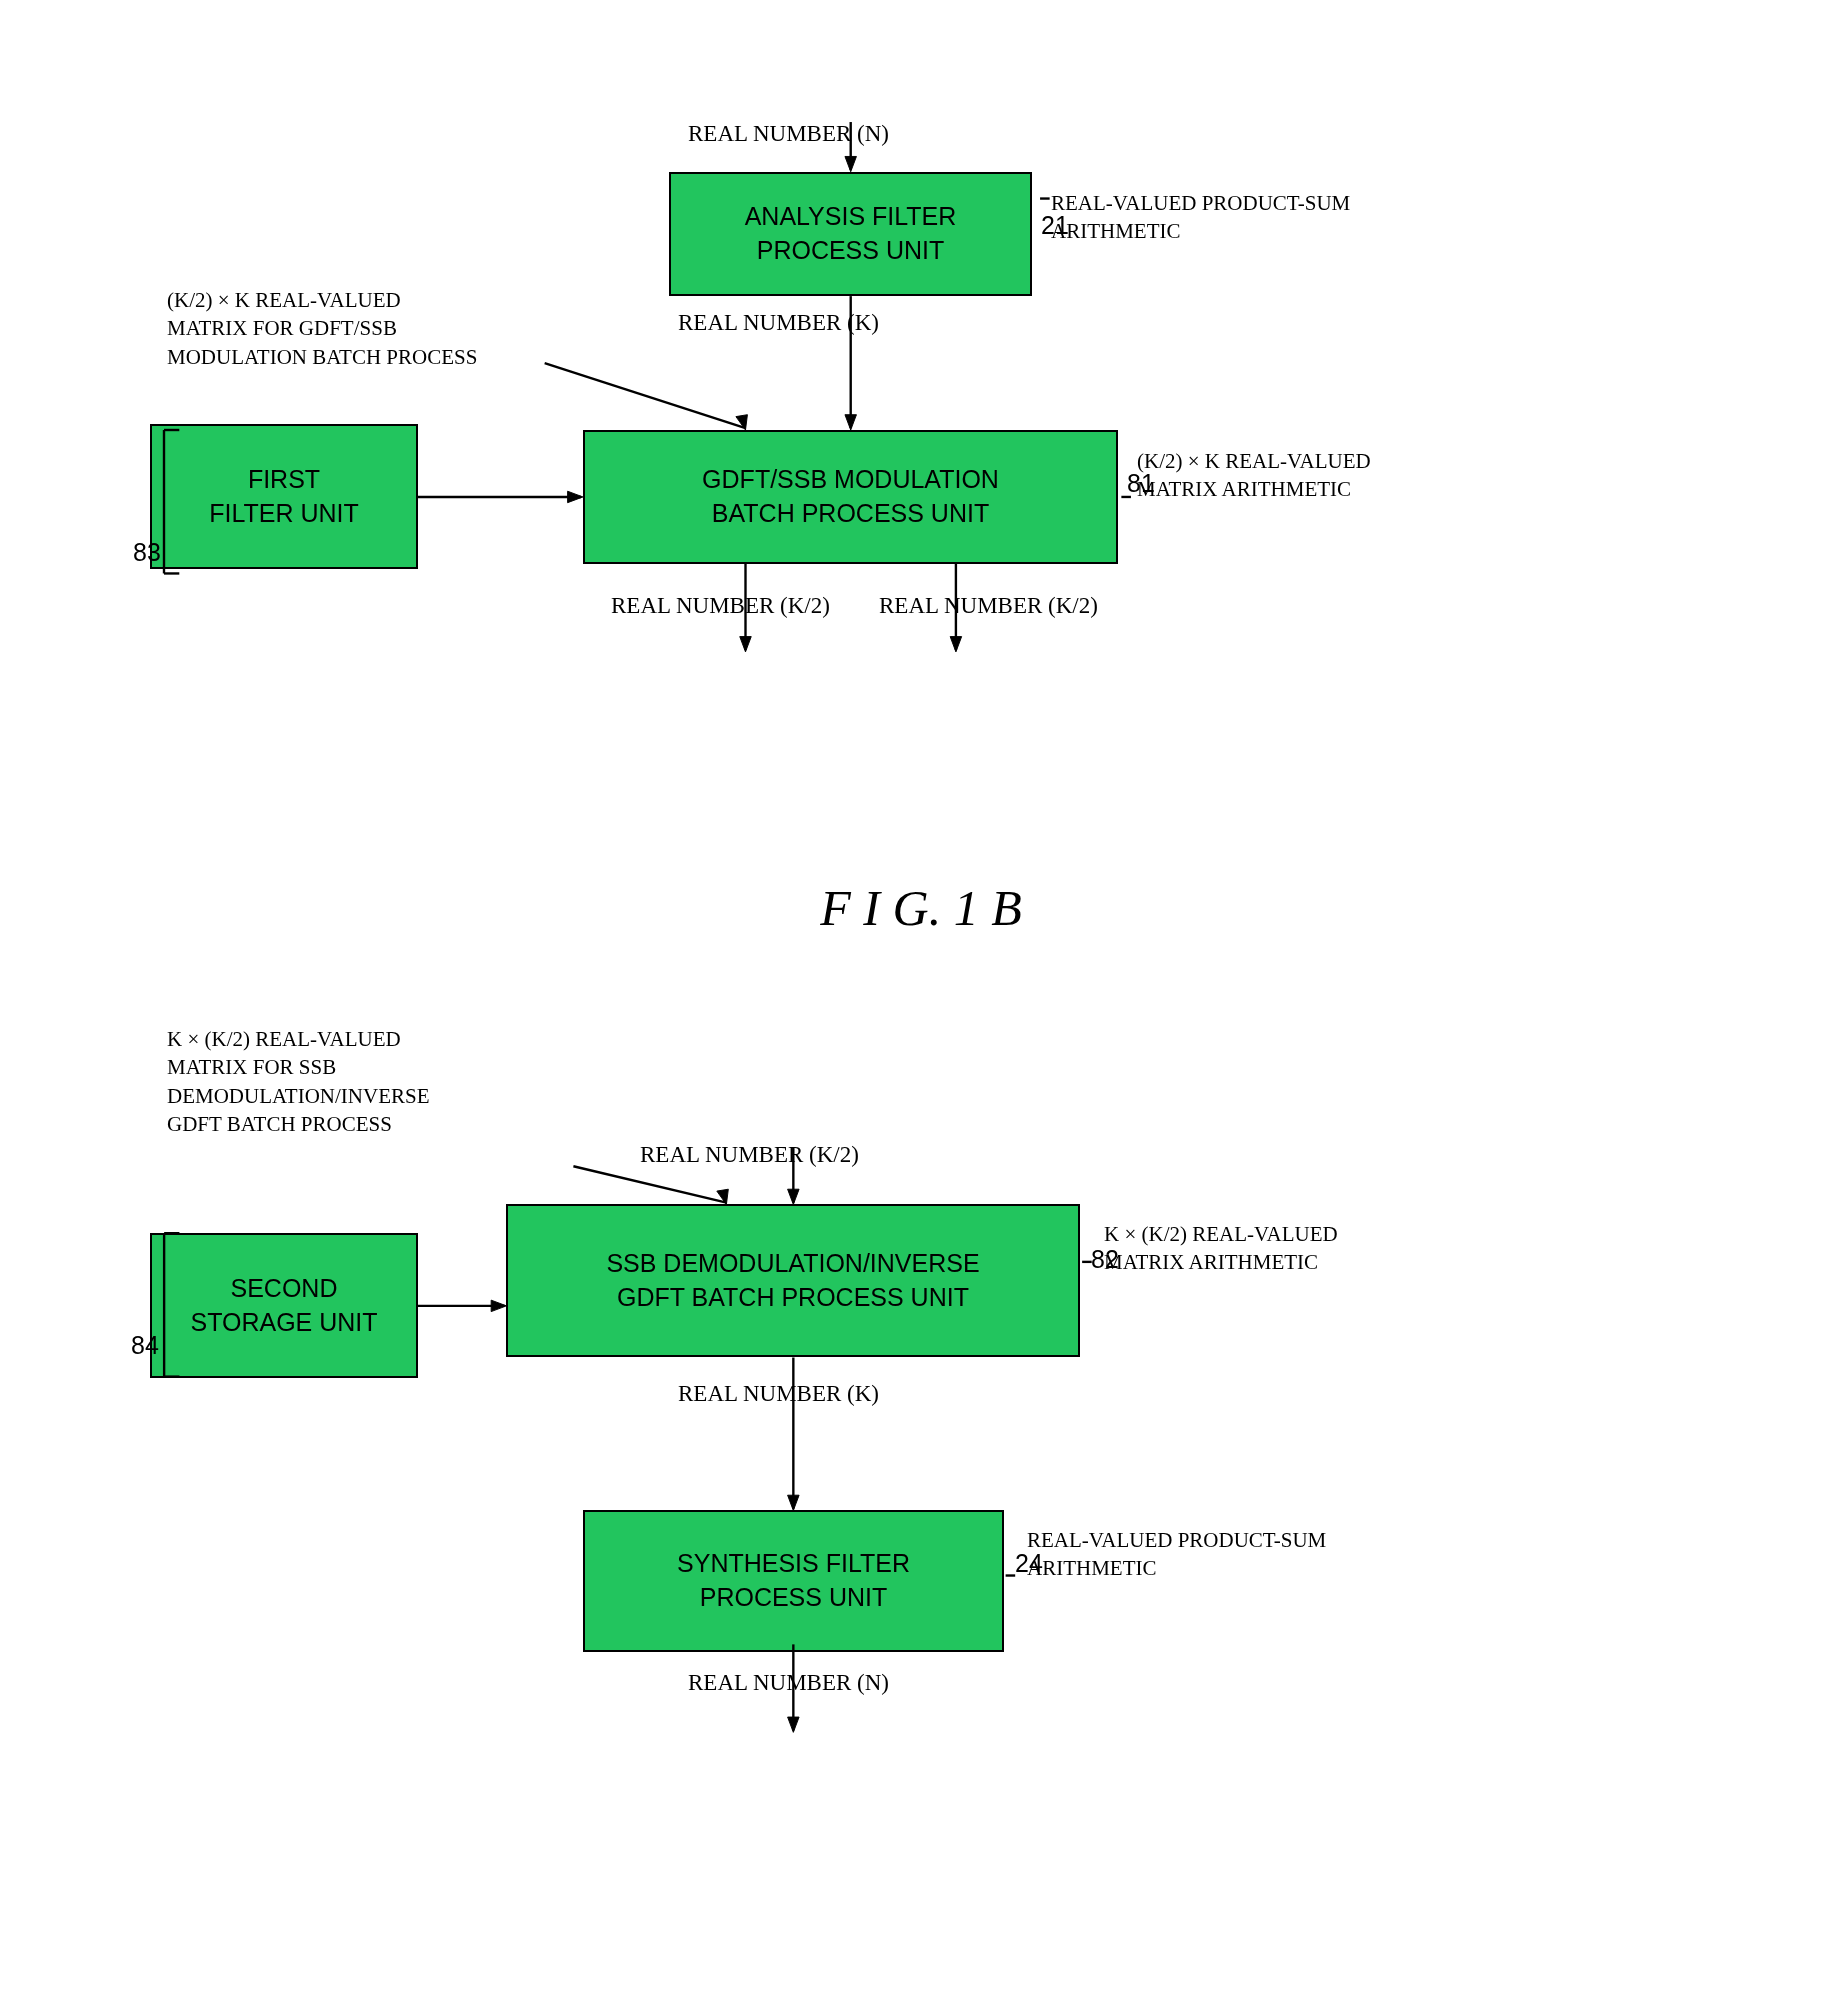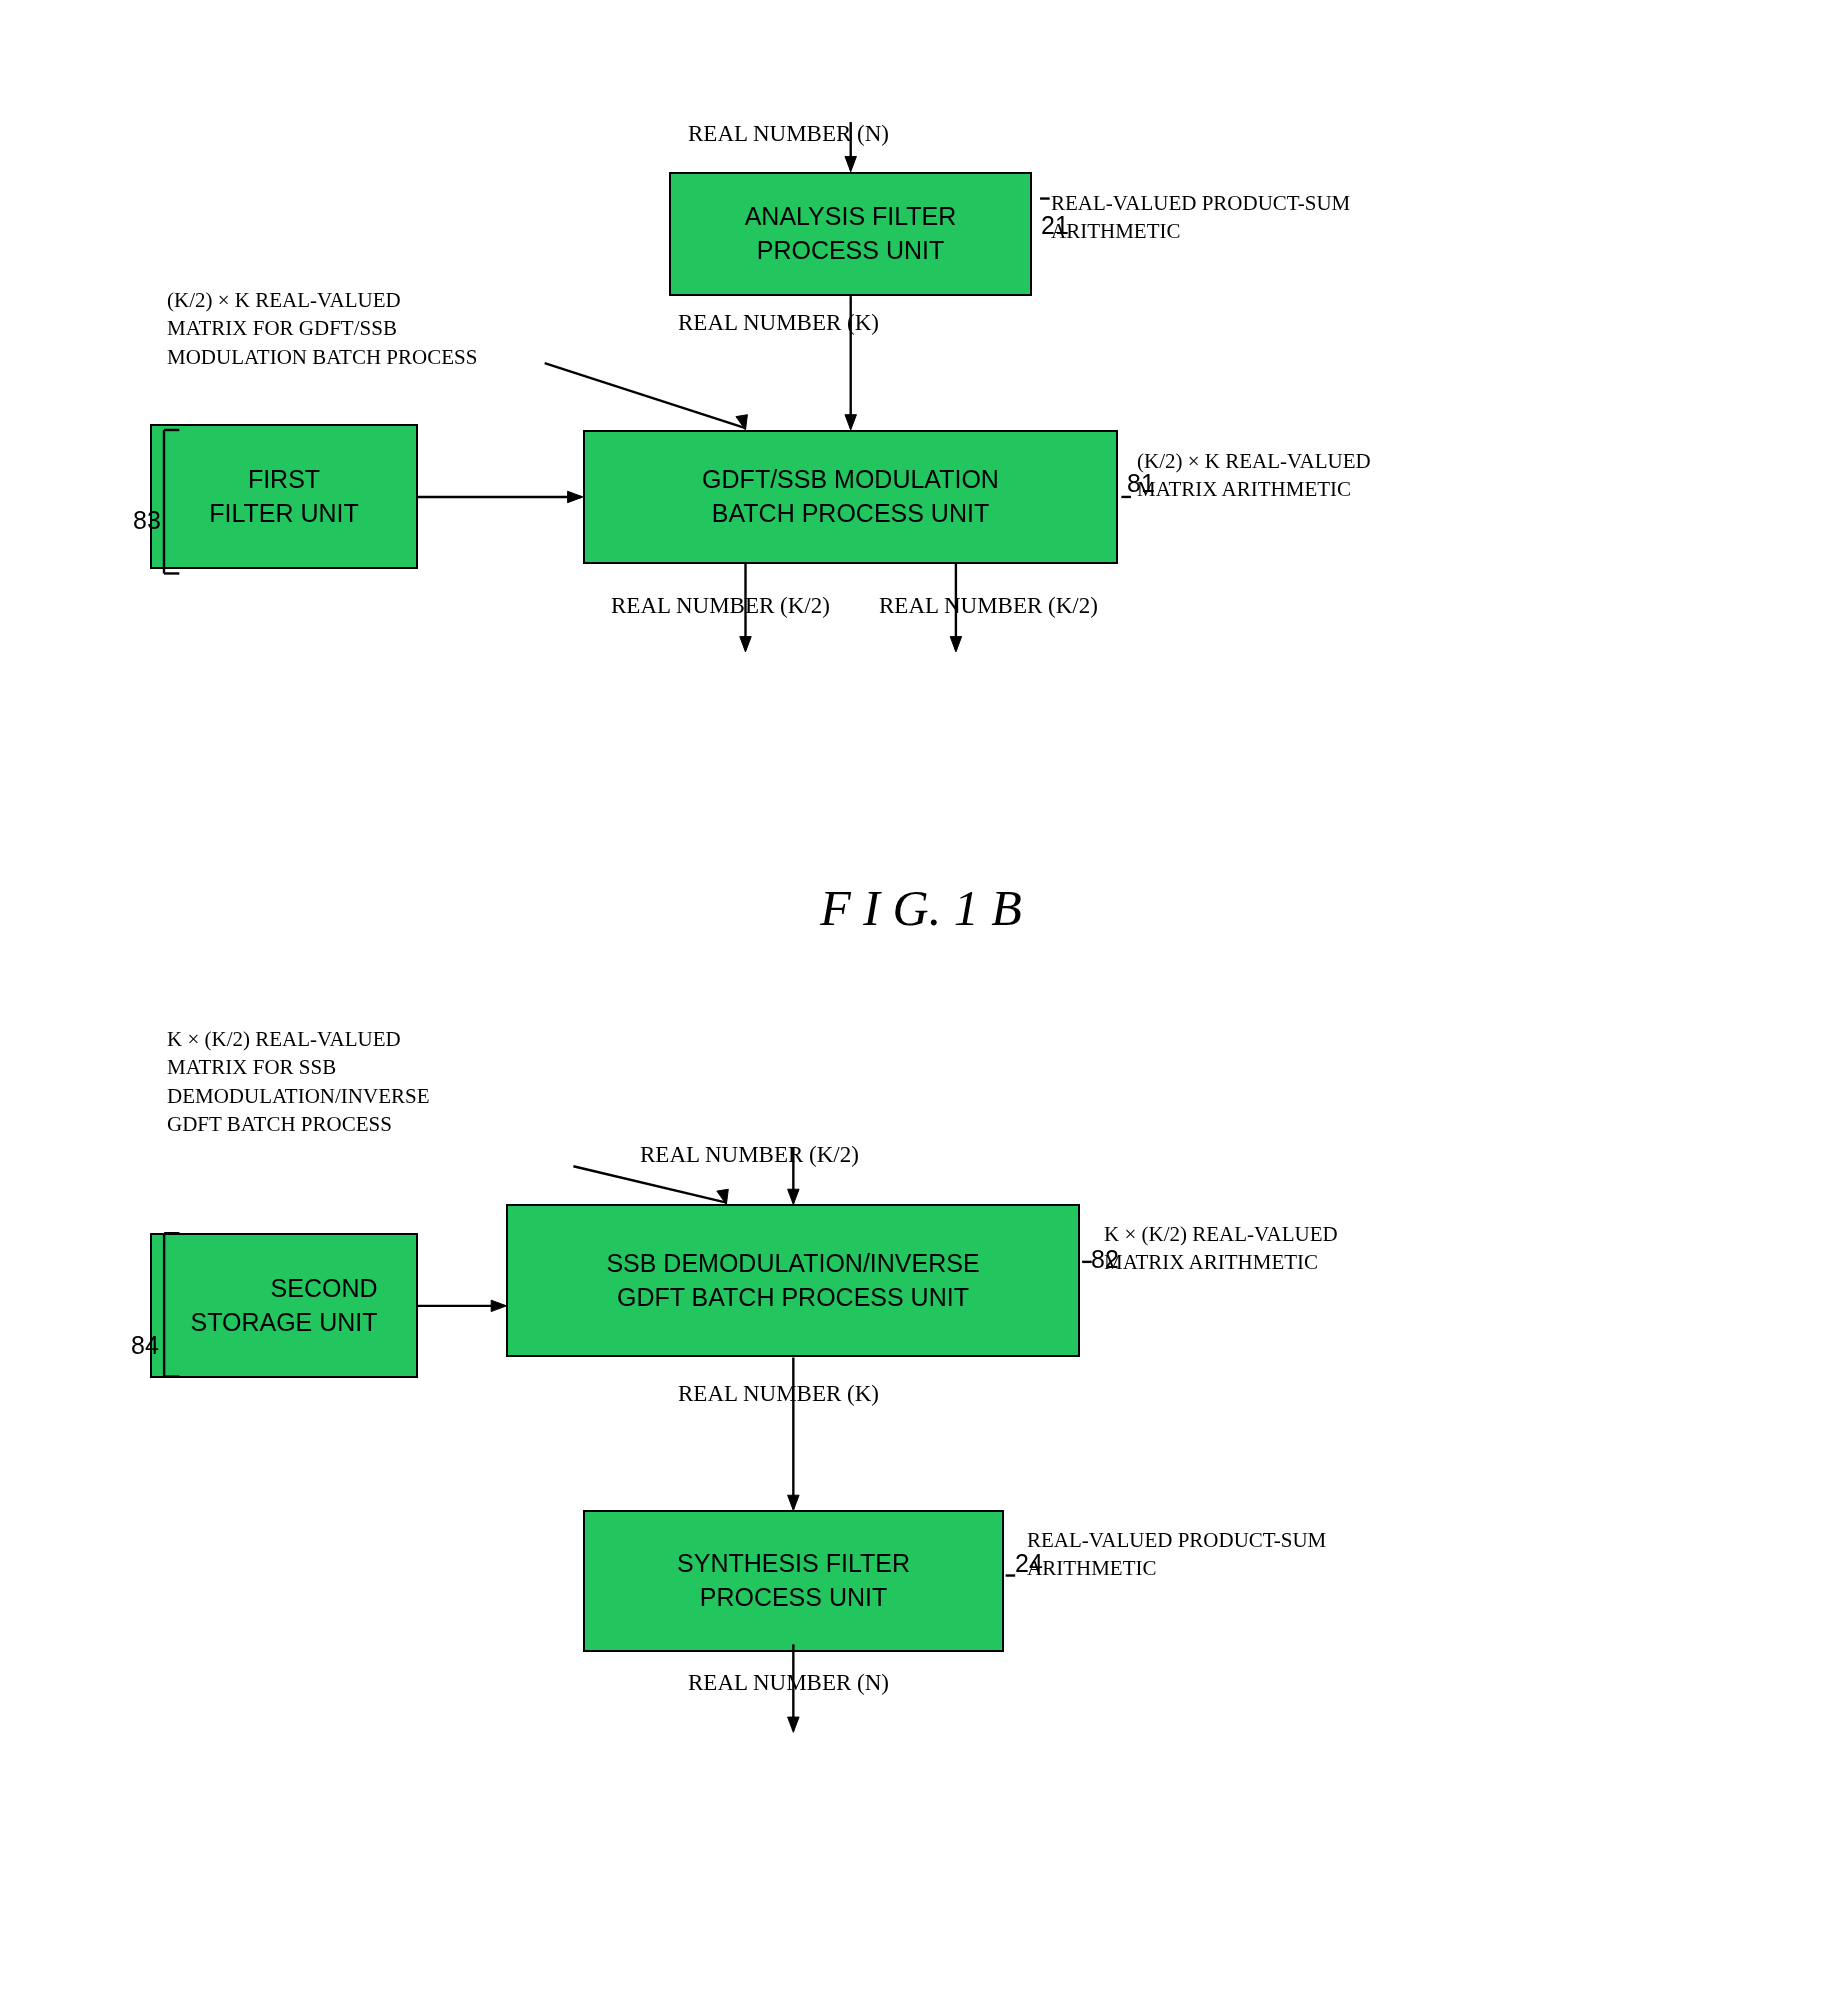--- a/index.html
+++ b/index.html
@@ -109,21 +109,21 @@
     </div>
 
     <div class="ref-num" style="left: 965px; top: 113px;">
       <span>21</span>
     </div>
 
     <div class="ref-num" style="left: 1051px; top: 371px;">
       <span>81</span>
     </div>
 
-    <div class="ref-num" style="left: 57px; top: 408px; text-align: center;">
+    <div class="ref-num" style="left: 57px; top: 440px; text-align: center;">
       <span>83</span>
     </div>
 
     <div class="label" style="left: 975px; top: 132px; width: 344px; text-align: left; font-size: 21px;">
       <span style="white-space:pre-line;">REAL-VALUED PRODUCT-SUM
 ARITHMETIC</span>
     </div>
 
     <div class="label" style="left: 1061px; top: 390px; width: 363px; text-align: left; font-size: 21px;">
       <span style="white-space:pre-line;">(K/2) × K REAL-VALUED
@@ -180,21 +180,21 @@
 
       <line x1="1093" y1="460" x2="1103" y2="460" stroke-width="2"></line>
     </svg>
 
   </div>
 
   <div class="fig-title">F I G. 1 B</div>
 
   <div class="diagram fig1b">
 
-    <div class="box" style="left: 74px; top: 258px; width: 268px; height: 145px; text-align: right;">
+    <div class="box" style="left: 74px; top: 258px; width: 268px; height: 145px;">
       <span style="white-space:pre-line;">SECOND
 STORAGE UNIT</span>
     </div>
 
     <div class="box" style="left: 430px; top: 229px; width: 574px; height: 153px;">
       <span style="white-space:pre-line;">SSB DEMODULATION/INVERSE
 GDFT BATCH PROCESS UNIT</span>
     </div>
 
     <div class="box" style="left: 507px; top: 535px; width: 421px; height: 142px;">

